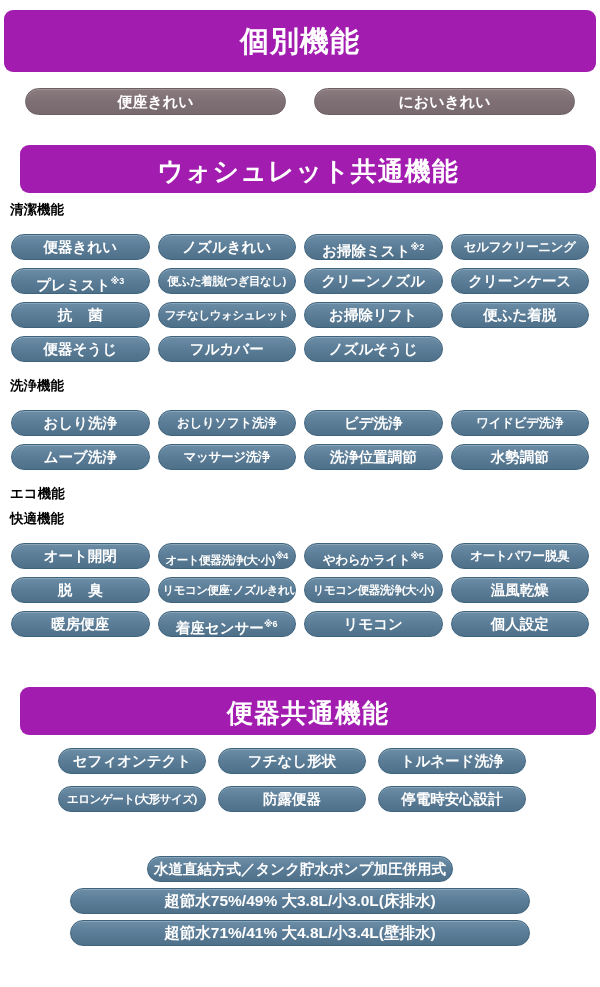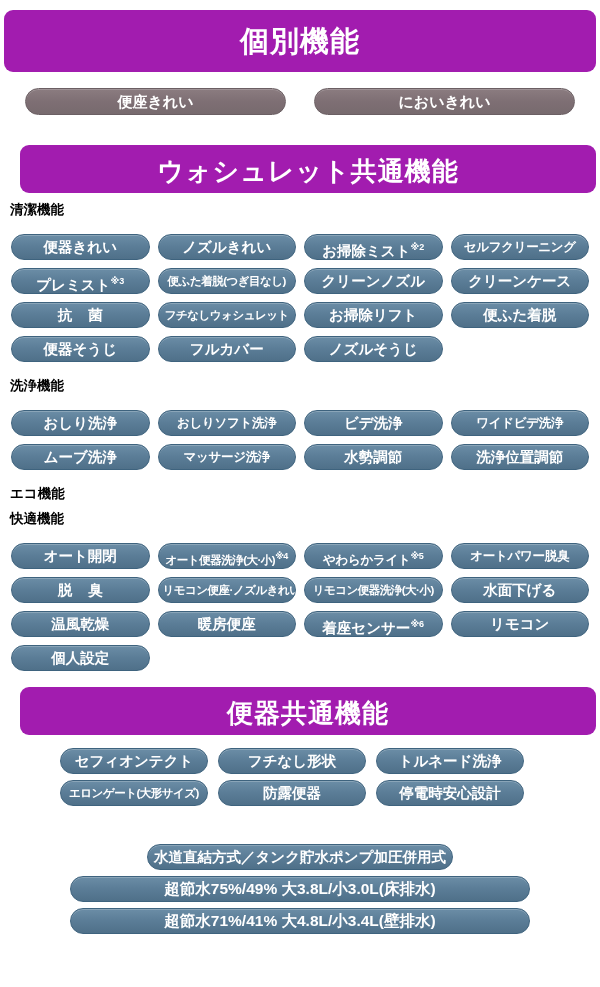--- a/index.html
+++ b/index.html
@@ -109,20 +109,21 @@
   }
 
   
   .grid3 {
     display: grid;
     grid-template-columns: repeat(3, 148px);
     column-gap: 10px;
     row-gap: 6px;
     justify-content: center;
     margin: 13px 16px 0 0;
+    gap: 12px;
   }
   .wide-row {
     display: flex;
     justify-content: center;
     margin-top: 6px;
     border-radius: 13px;
   }
   .wide-row .pill { width: 306px; }
   .wide-row.xl .pill { width: 460px; font-size: 15.5px; }
 </style>
@@ -161,34 +162,33 @@
         <span class="pill pill-blue empty"></span>
       </div>
       <div class="cat-label">洗浄機能</div>
       <div class="grid4">
         <span class="pill pill-blue">おしり洗浄</span>
         <span class="pill pill-blue tight">おしりソフト洗浄</span>
         <span class="pill pill-blue">ビデ洗浄</span>
         <span class="pill pill-blue tight">ワイドビデ洗浄</span>
         <span class="pill pill-blue">ムーブ洗浄</span>
         <span class="pill pill-blue tight">マッサージ洗浄</span>
+        <span class="pill pill-blue">洗浄位置調節</span>
         <span class="pill pill-blue">水勢調節</span>
-        <span class="pill pill-blue">洗浄位置調節</span>
       </div>
       <div class="cat-label">エコ機能</div>
       <div class="cat-label">快適機能</div>
       <div class="grid4">
         <span class="pill pill-blue">オート開閉</span>
         <span class="pill pill-blue tighter">オート便器洗浄(大·小)<span class="sup">※4</span></span>
         <span class="pill pill-blue tight">やわらかライト<span class="sup">※5</span></span>
         <span class="pill pill-blue tight">オートパワー脱臭</span>
         <span class="pill pill-blue wide-sp">脱 臭</span>
         <span class="pill pill-blue tighter">リモコン便座·ノズルきれい</span>
         <span class="pill pill-blue tighter">リモコン便器洗浄(大·小)</span>
-        <span class="pill pill-blue">水面下げる</span>
         <span class="pill pill-blue">温風乾燥</span>
         <span class="pill pill-blue">暖房便座</span>
         <span class="pill pill-blue">着座センサー<span class="sup">※6</span></span>
         <span class="pill pill-blue">リモコン</span>
         <span class="pill pill-blue">個人設定</span>
         <span class="pill pill-blue empty"></span>
         <span class="pill pill-blue empty"></span>
         <span class="pill pill-blue empty"></span>
       </div>
     </div>

